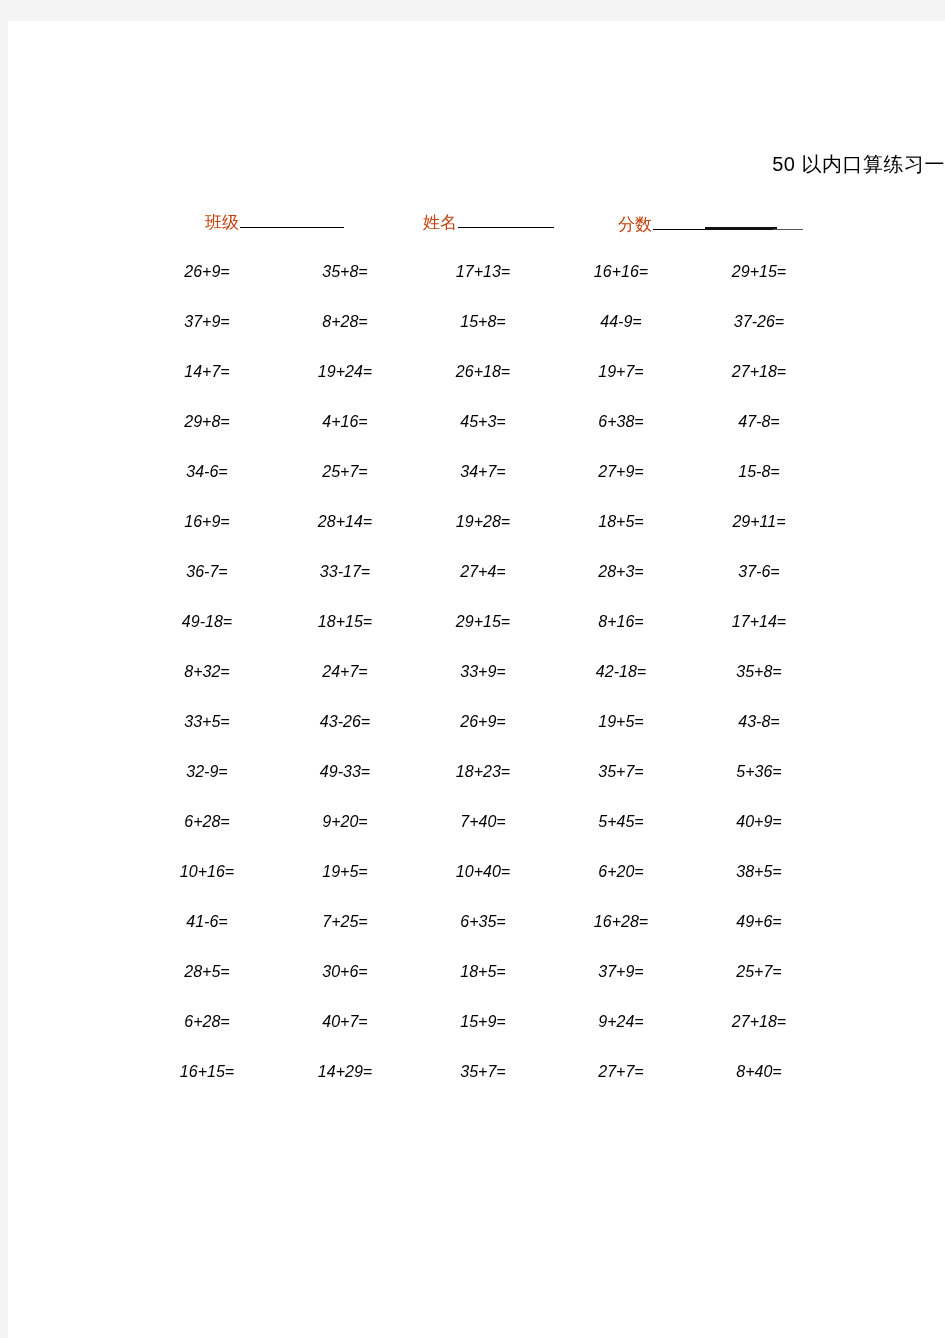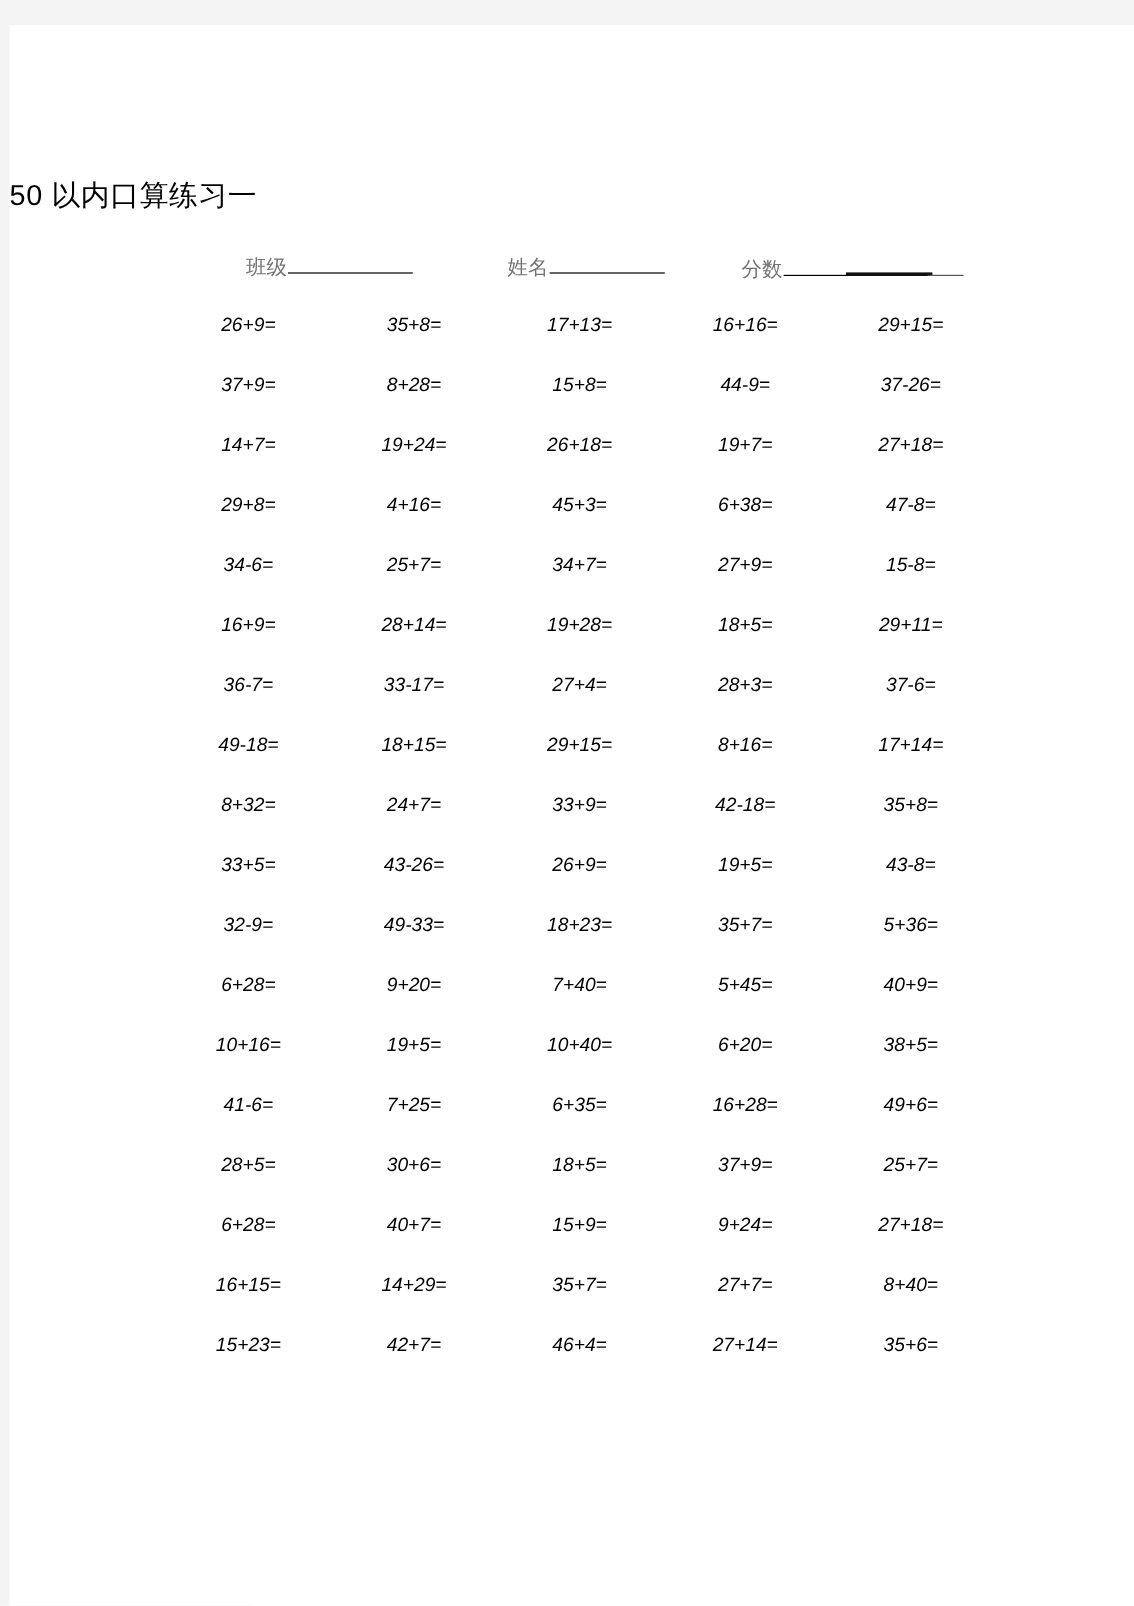--- a/index.html
+++ b/index.html
@@ -23,42 +23,42 @@
     background: #ffffff;
     box-sizing: border-box;
   }
 
   
   #worksheet-title {
     position: absolute;
     left: 0;
     top: 131px;
     width: 937px;
-    text-align: left;
-    font-size: 24px;
+    text-align: right;
+    font-size: 20px;
     line-height: 24px;
     color: #000;
     letter-spacing: 0.5px;
     white-space: pre;
   }
 
   
   #student-info-row {
     position: absolute;
     left: 0;
     top: 186px;
     width: 937px;
     height: 30px;
   }
   .info-field {
     position: absolute;
     top: 0;
     font-size: 17px;
     line-height: 26px;
-    color: #737373;
+    color: #c2410c;
     white-space: nowrap;
     font-family: Liberation Mono, monospace;
   }
   .info-label {
     display: inline-block;
     vertical-align: baseline;
   }
   .info-blank {
     display: inline-block;
     vertical-align: baseline;
@@ -244,22 +244,15 @@
         <div class="problem-cell">9+24=</div>
         <div class="problem-cell">27+18=</div>
       </div>
       <div class="problem-row">
         <div class="problem-cell">16+15=</div>
         <div class="problem-cell">14+29=</div>
         <div class="problem-cell">35+7=</div>
         <div class="problem-cell">27+7=</div>
         <div class="problem-cell">8+40=</div>
       </div>
-      <div class="problem-row">
-        <div class="problem-cell">15+23=</div>
-        <div class="problem-cell">42+7=</div>
-        <div class="problem-cell">46+4=</div>
-        <div class="problem-cell">27+14=</div>
-        <div class="problem-cell">35+6=</div>
-      </div>
     </div>
 
 </div>
 
 </body></html>

